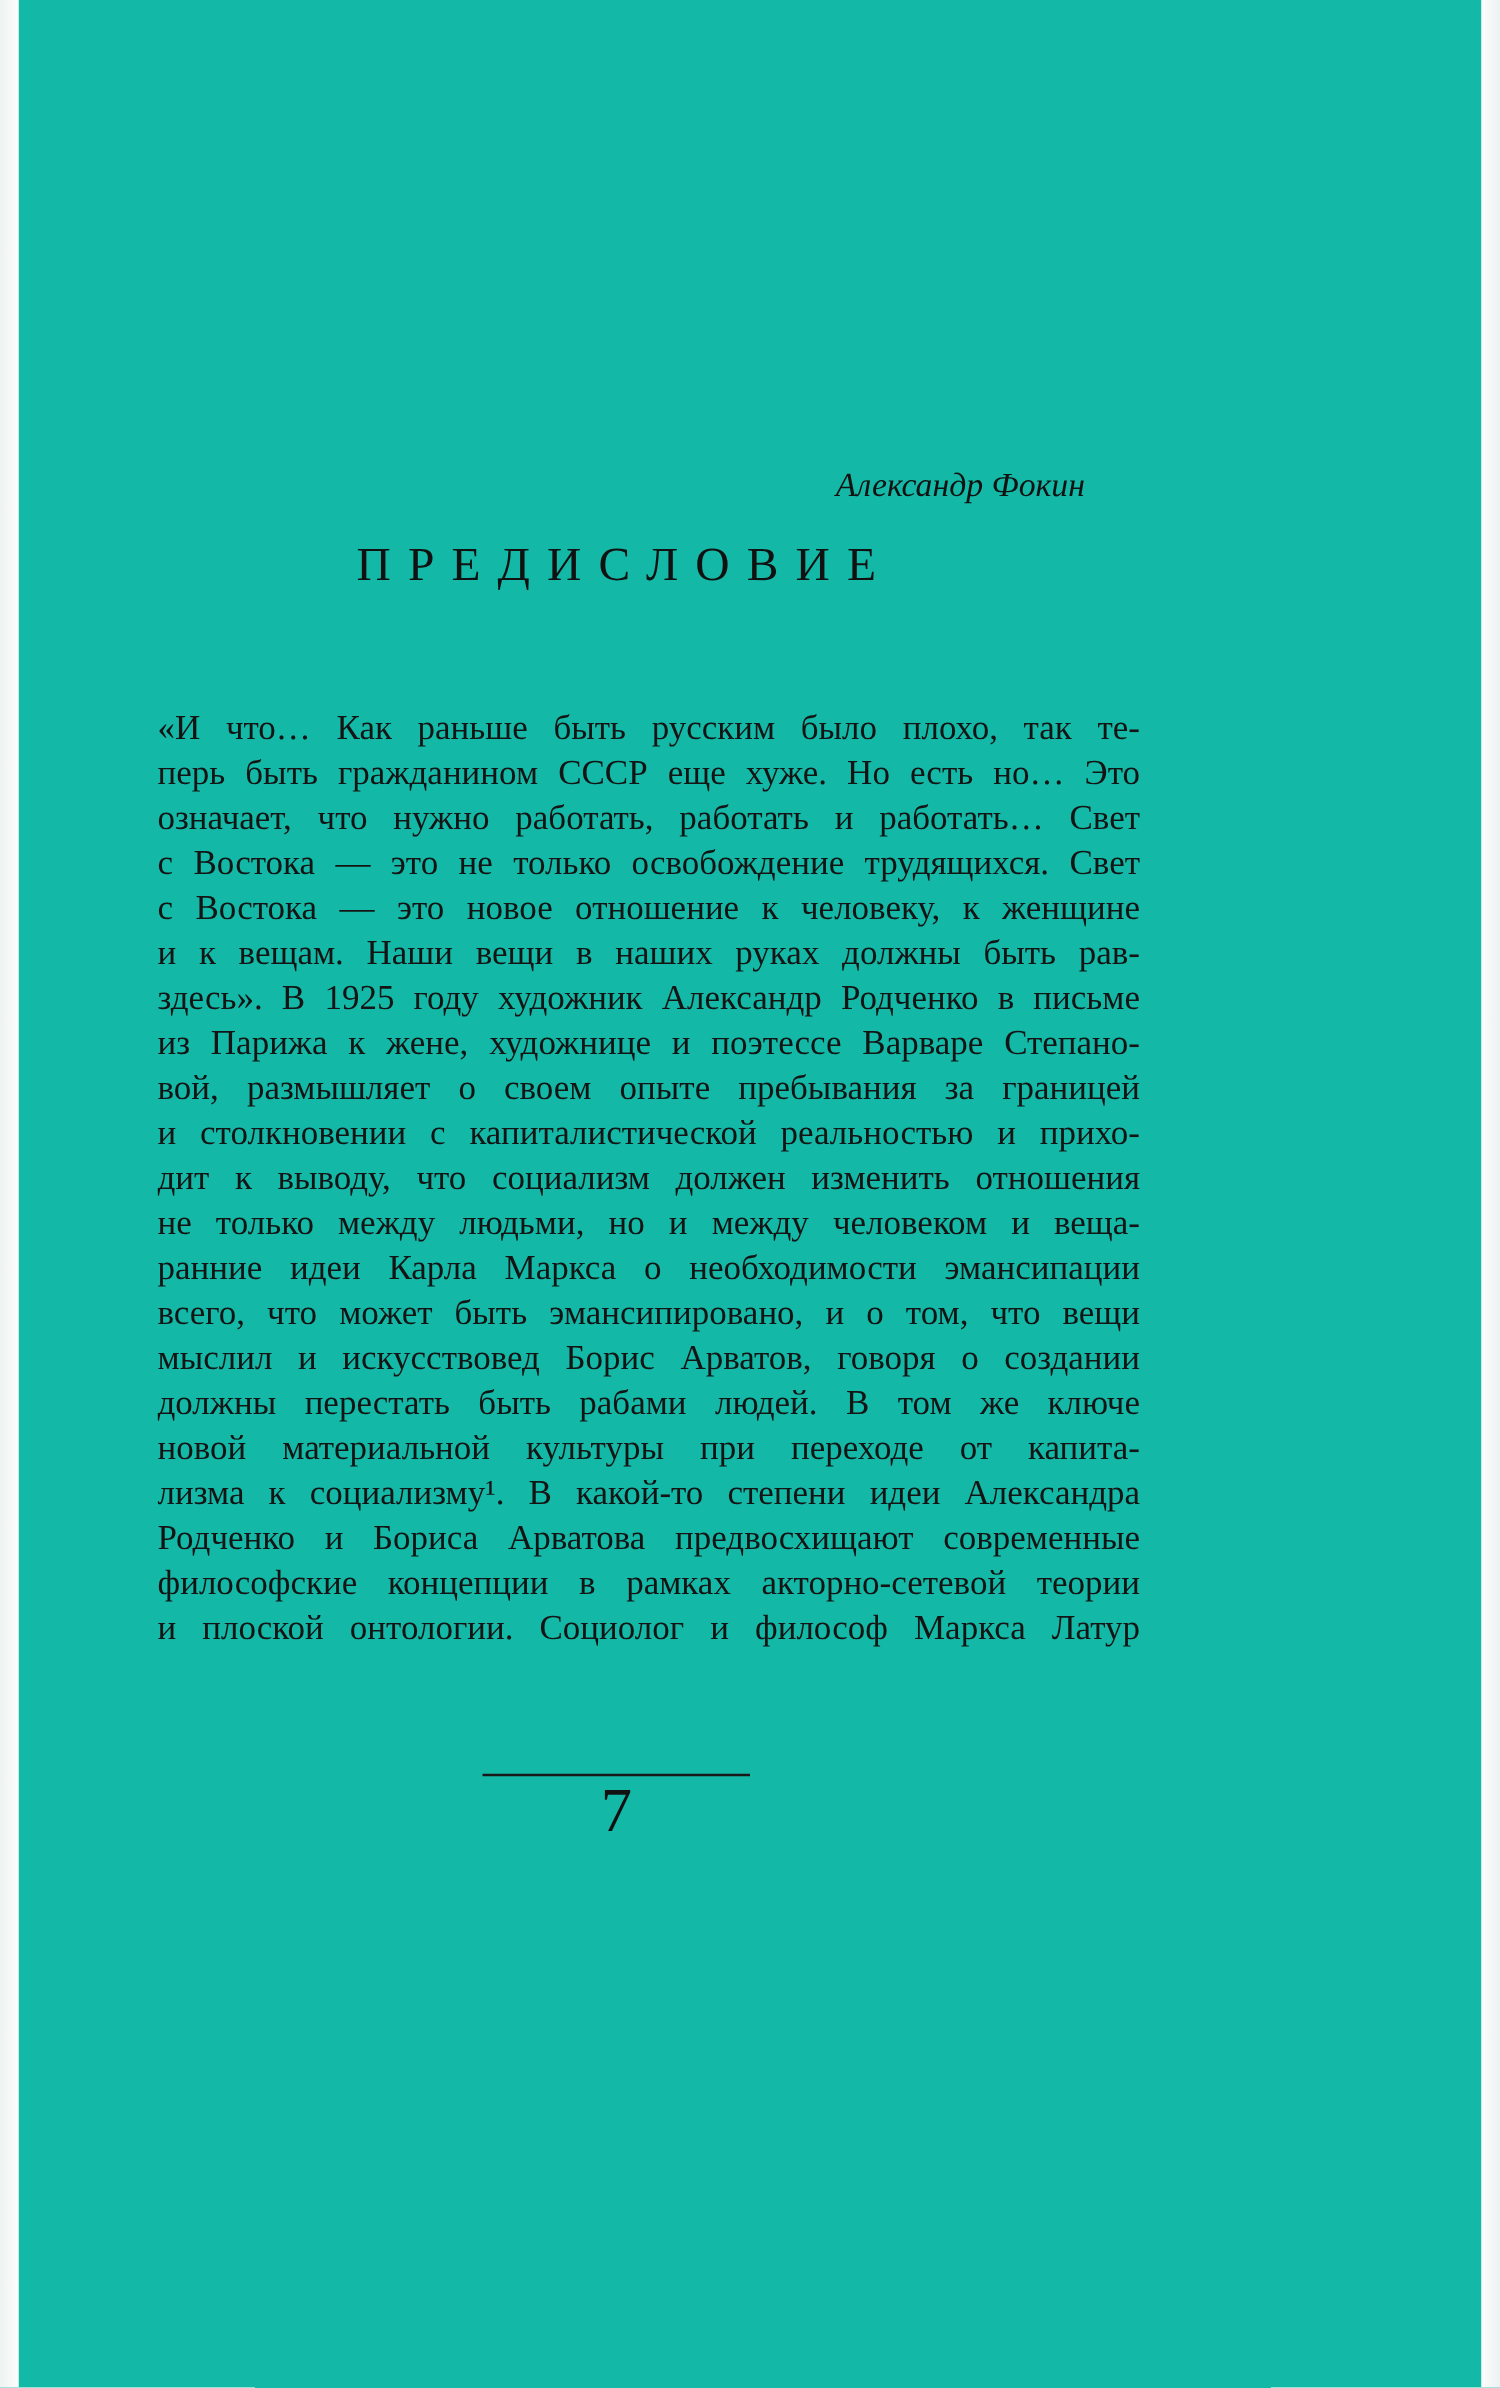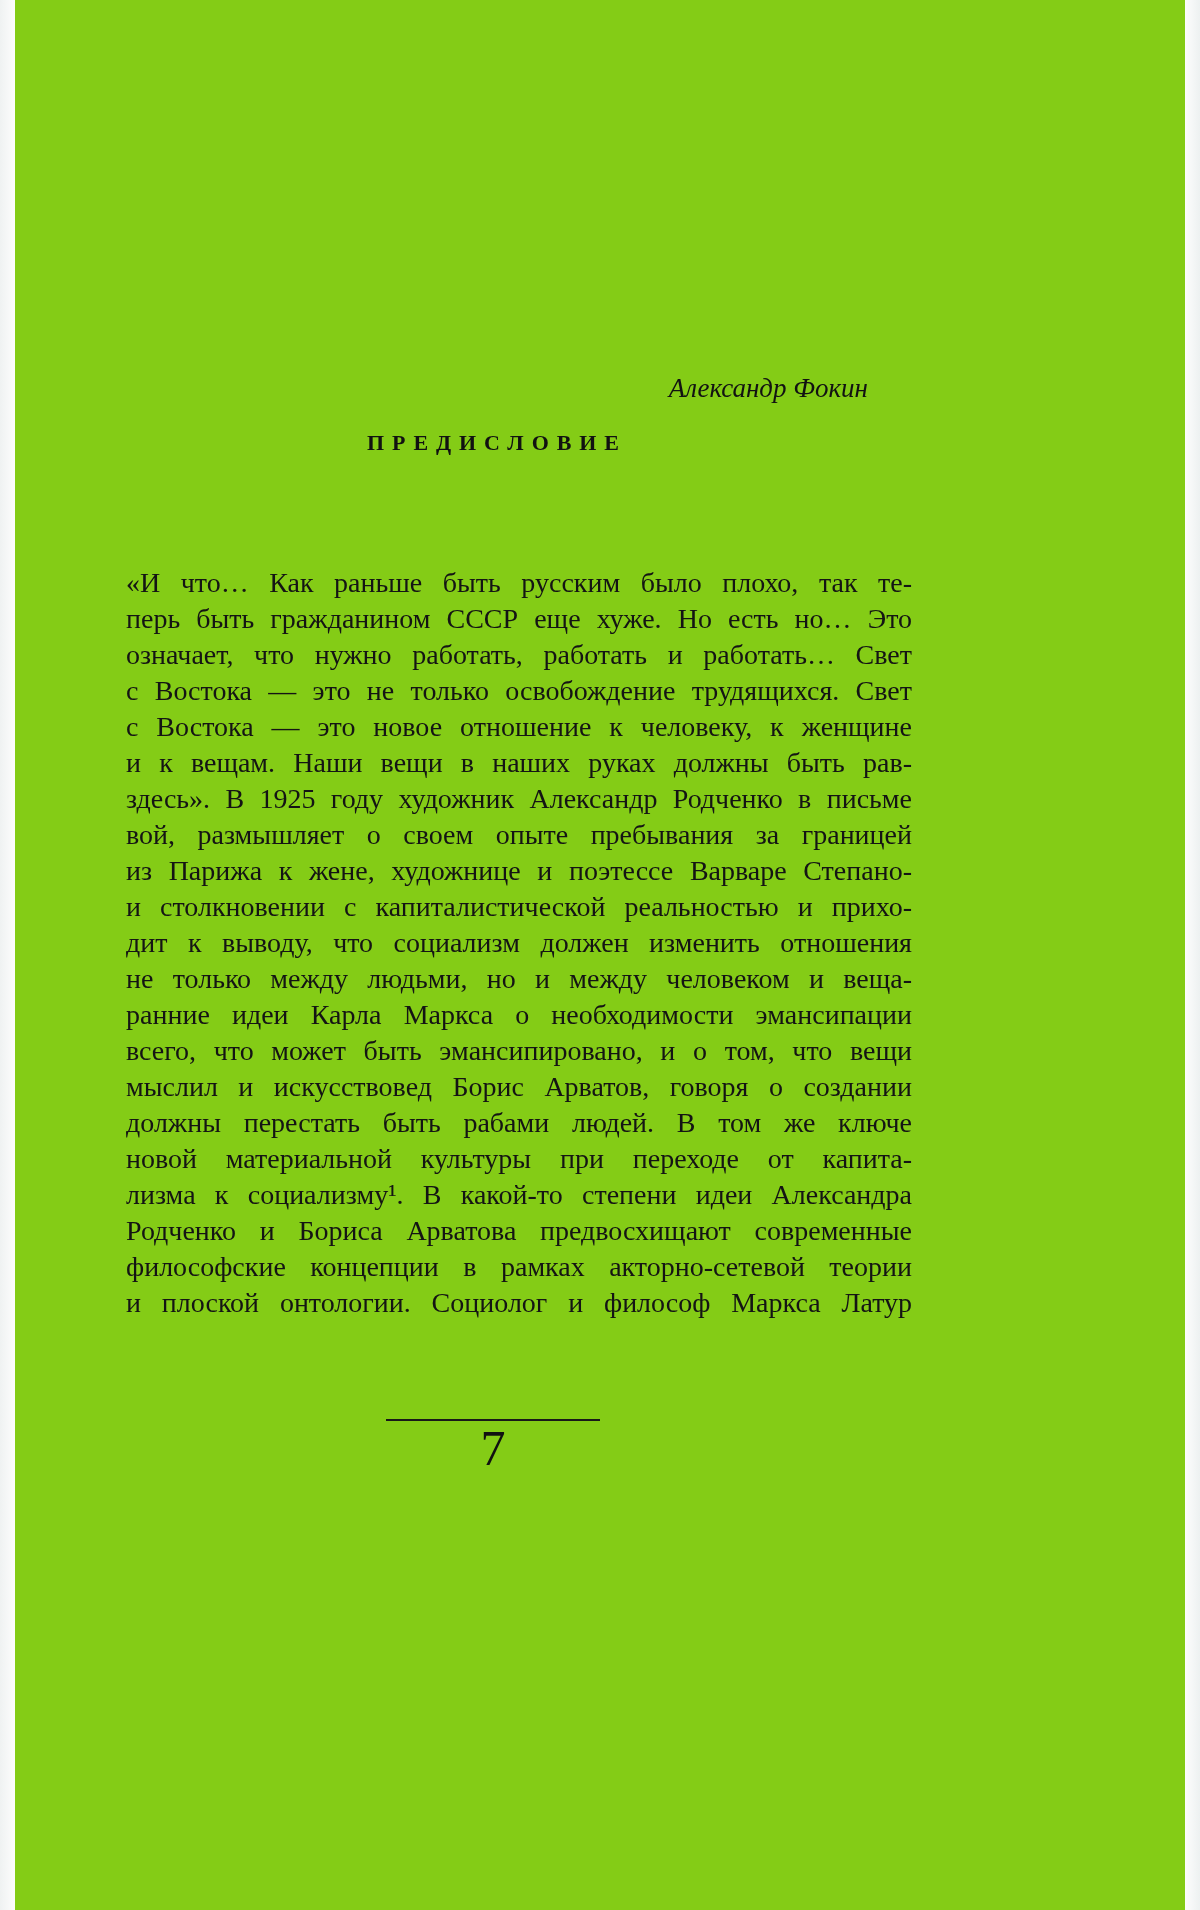--- a/index.html
+++ b/index.html
@@ -4,21 +4,21 @@
 <style>
   * { margin: 0; padding: 0; box-sizing: border-box; }
   html, body { background: #ffffff; }
   body { width: 1200px; }
 
   .scan {
     position: relative;
     width: 1200px;
     height: 1910px;
     margin: 0 auto;
-    background: #84cc16;
+    background: #14b8a6;
     font-family: "Liberation Serif", serif;
     color: #161616;
     overflow: hidden;
   }
 
   .edge { position: absolute; top: 0; bottom: 0; width: 15px; }
   .edge-left  { left: 0;  background: linear-gradient(to right, #eff2f2, #fdfdfd); }
   .edge-right { right: 0; background: linear-gradient(to left,  #edf1f1, #fdfdfd); }
 
   .author {
@@ -31,22 +31,22 @@
     color: #121212;
     white-space: nowrap;
   }
 
   .title {
     position: absolute;
     top: 430px;
     left: 100px;
     width: 786px;
     text-align: center;
-    font-size: 22px;
-    font-weight: 700;
+    font-size: 38px;
+    font-weight: 400;
     letter-spacing: 0.36em;
     padding-left: 0.36em;
     color: #111111;
     white-space: nowrap;
   }
 
   .body {
     position: absolute;
     top: 565px;
     left: 100px;
@@ -103,22 +103,22 @@
   <h1 class="title">ПРЕДИСЛОВИЕ</h1>
 
   <div class="body">
       <div class="line">«И что… Как раньше быть русским было плохо, так те-</div>
       <div class="line">перь быть гражданином СССР еще хуже. Но есть но… Это</div>
       <div class="line">означает, что нужно работать, работать и работать… Свет</div>
       <div class="line">с Востока — это не только освобождение трудящихся. Свет</div>
       <div class="line">с Востока — это новое отношение к человеку, к женщине</div>
       <div class="line">и к вещам. Наши вещи в наших руках должны быть рав-</div>
       <div class="line">здесь». В 1925 году художник Александр Родченко в письме</div>
+      <div class="line">из Парижа к жене, художнице и поэтессе Варваре Степано-</div>
       <div class="line">вой, размышляет о своем опыте пребывания за границей</div>
-      <div class="line">из Парижа к жене, художнице и поэтессе Варваре Степано-</div>
       <div class="line">и столкновении с капиталистической реальностью и прихо-</div>
       <div class="line">дит к выводу, что социализм должен изменить отношения</div>
       <div class="line">не только между людьми, но и между человеком и веща-</div>
       <div class="line">ранние идеи Карла Маркса о необходимости эмансипации</div>
       <div class="line">всего, что может быть эмансипировано, и о том, что вещи</div>
       <div class="line">мыслил и искусствовед Борис Арватов, говоря о создании</div>
       <div class="line">должны перестать быть рабами людей. В том же ключе</div>
       <div class="line">новой материальной культуры при переходе от капита-</div>
       <div class="line">лизма к социализму¹. В какой-то степени идеи Александра</div>
       <div class="line">Родченко и Бориса Арватова предвосхищают современные</div>

